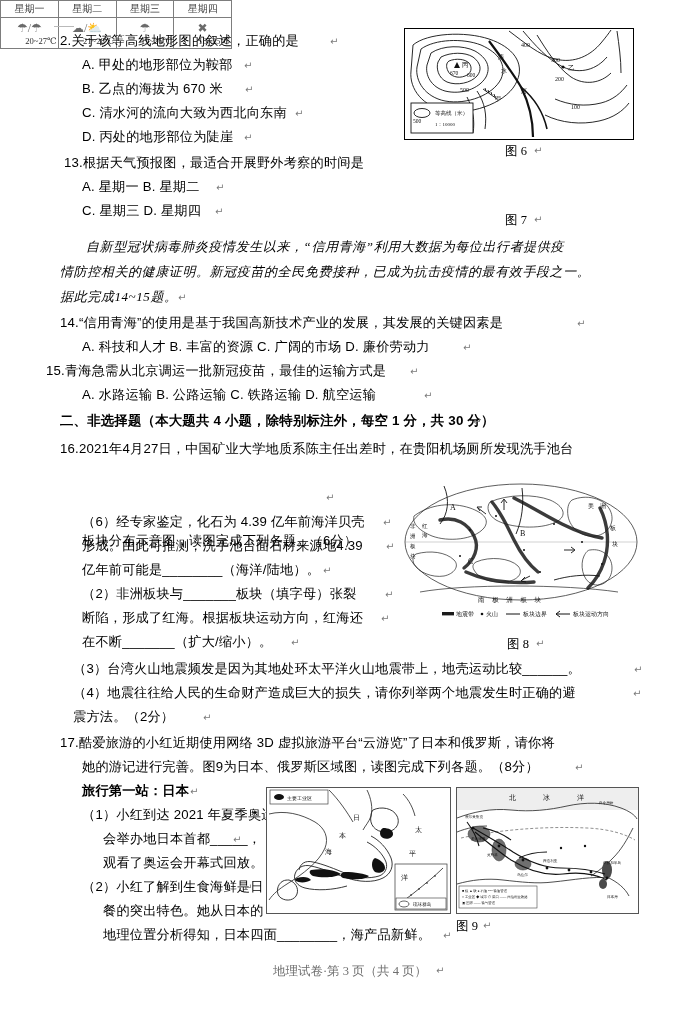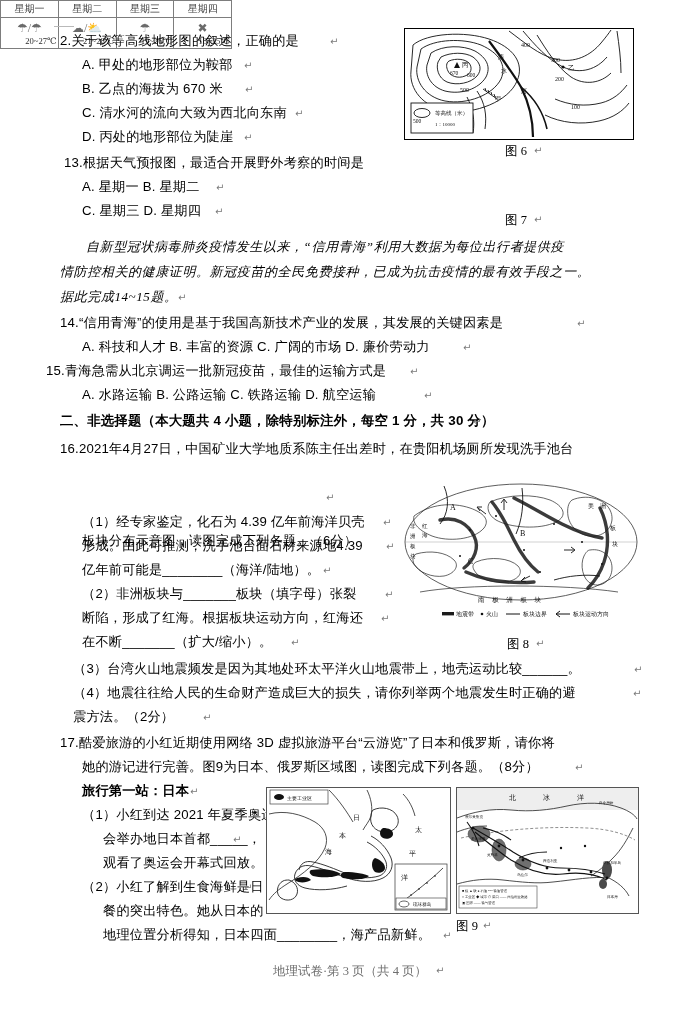--- a/index.html
+++ b/index.html
@@ -96,21 +96,21 @@
   <div class="ln" style="left:82px;top:388px;">A. 水路运输 B. 公路运输 C. 铁路运输 D. 航空运输</div>
   <span class="ln pilcrow" style="left:424px;top:391px;">↵</span>
 
   <div class="ln bold" style="left:60px;top:414px;font-size:13.4px;">二、非选择题（本大题共 4 小题，除特别标注外，每空 1 分，共 30 分）</div>
   <span class="ln pilcrow" style="left:473px;top:417px;">↵</span>
 
   <div class="ln" style="left:60px;top:442px;">16.2021年4月27日，中国矿业大学地质系陈主任出差时，在贵阳机场厕所发现洗手池台</div>
   <div class="ln" style="left:82px;top:490px;margin-top:44px;">板块分布示意图，读图完成下列各题。（6分）</div>
   <span class="ln pilcrow" style="left:326px;top:493px;">↵</span>
 
-  <div class="ln" style="left:82px;top:515px;">（1）经专家鉴定，化石为 4.39 亿年前海洋贝壳</div>
+  <div class="ln" style="left:82px;top:515px;">（6）经专家鉴定，化石为 4.39 亿年前海洋贝壳</div>
   <span class="ln pilcrow" style="left:383px;top:518px;">↵</span>
   <div class="ln" style="left:82px;top:539px;">形成。由此可推测，洗手池台面石材来源地4.39</div>
   <span class="ln pilcrow" style="left:386px;top:542px;">↵</span>
   <div class="ln" style="left:82px;top:563px;">亿年前可能是________（海洋/陆地）。</div>
   <span class="ln pilcrow" style="left:323px;top:566px;">↵</span>
 
   <div class="ln" style="left:82px;top:587px;">（2）非洲板块与_______板块（填字母）张裂</div>
   <span class="ln pilcrow" style="left:385px;top:590px;">↵</span>
   <div class="ln" style="left:82px;top:611px;">断陷，形成了红海。根据板块运动方向，红海还</div>
   <span class="ln pilcrow" style="left:381px;top:614px;">↵</span>

